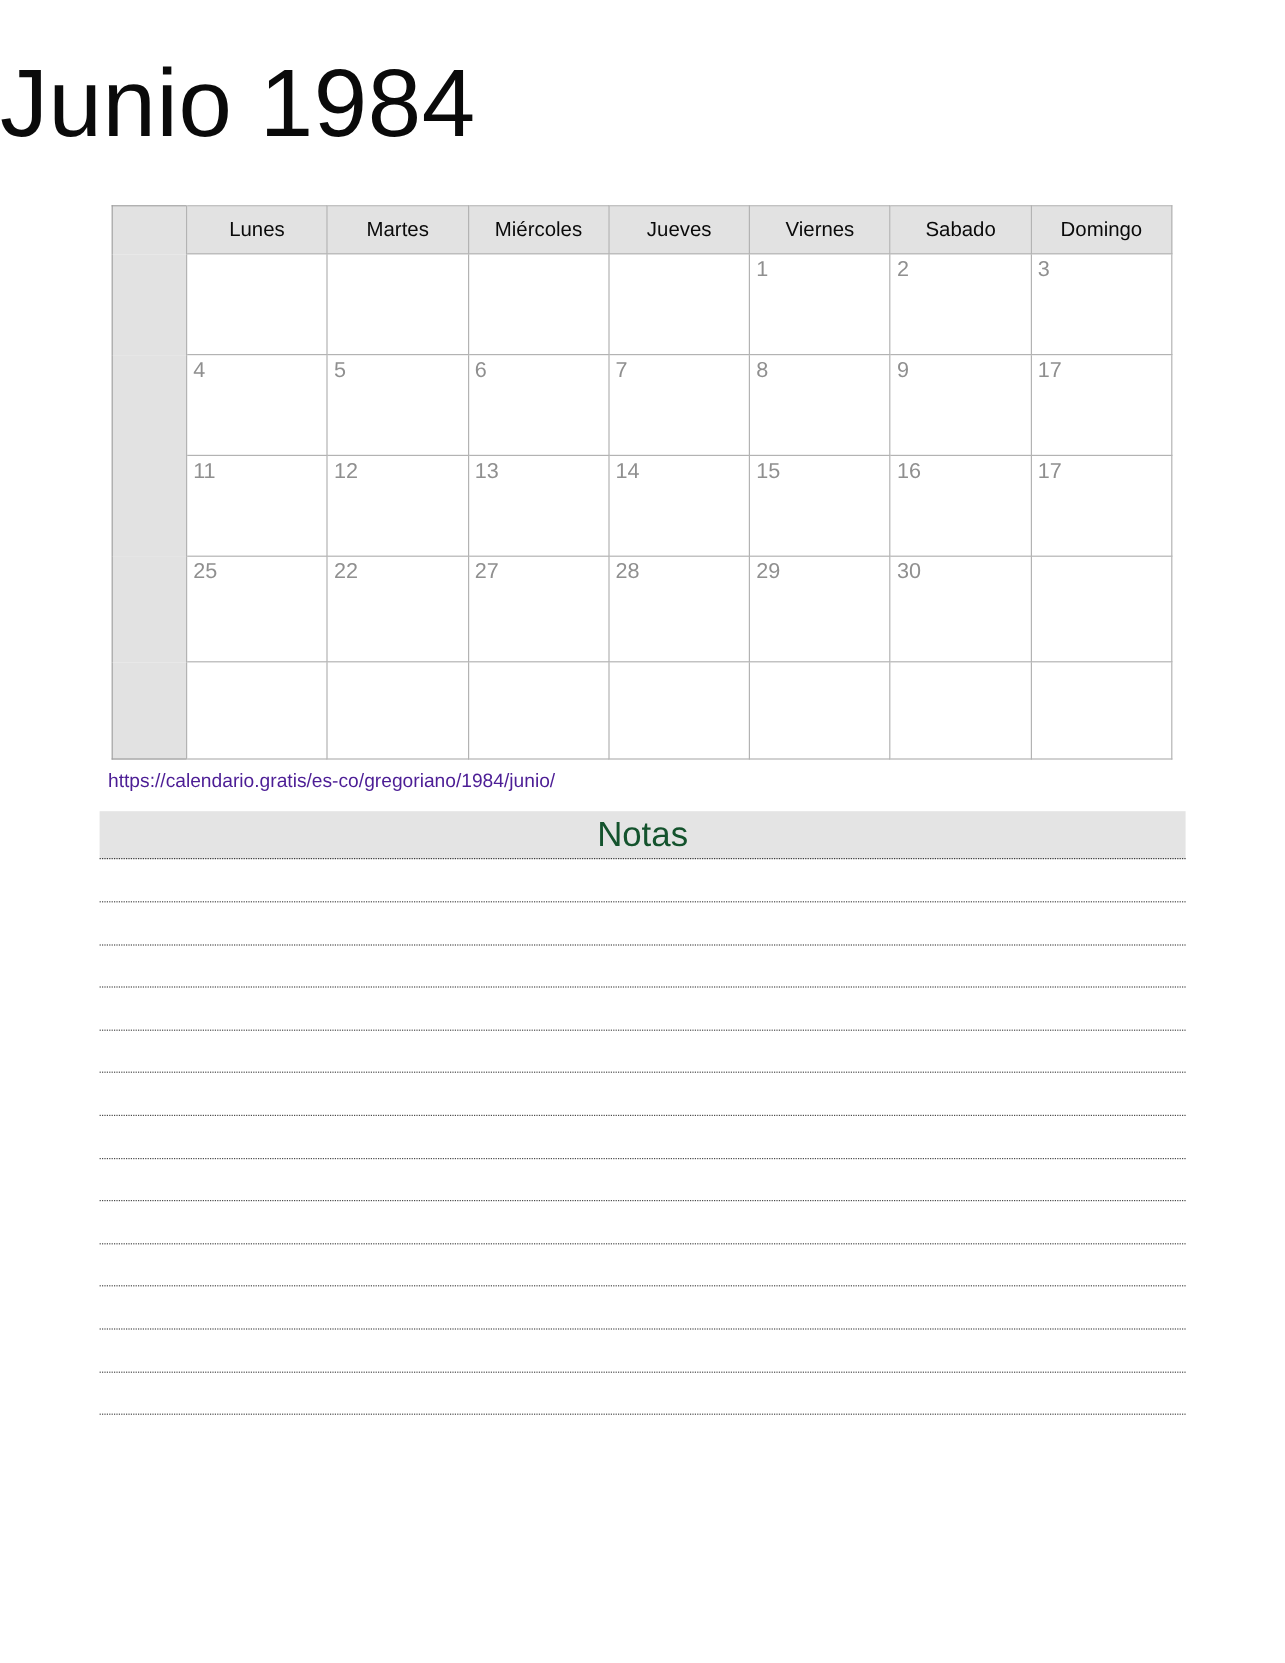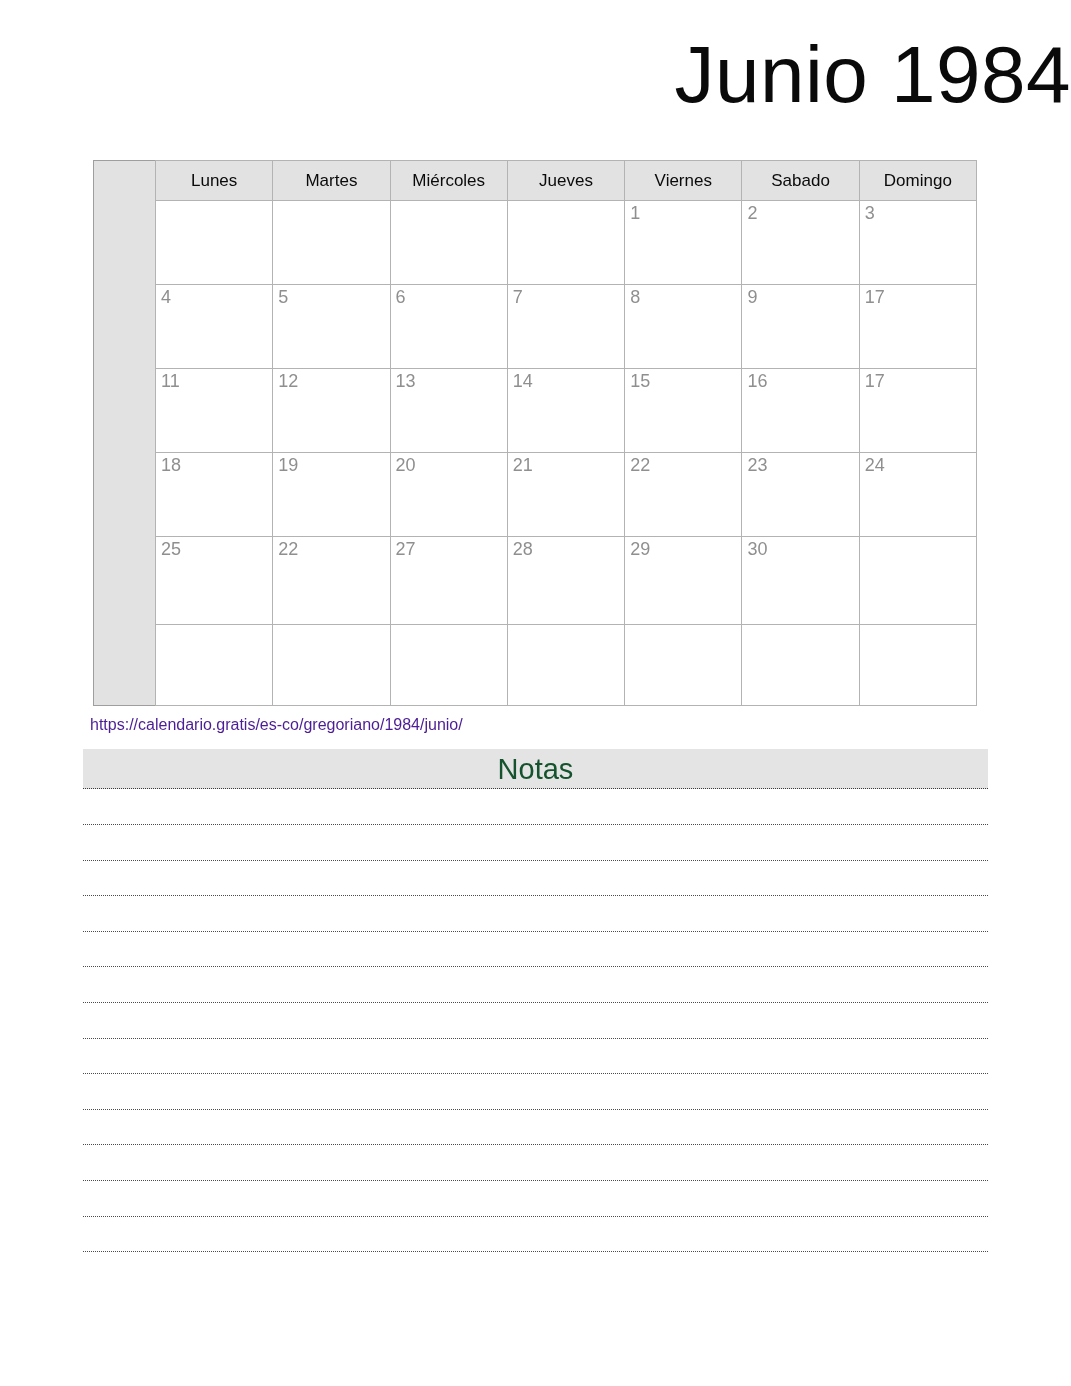--- a/index.html
+++ b/index.html
@@ -9,28 +9,27 @@
     font-family: "Liberation Sans", sans-serif;
     color: #000;
   }
   .page {
     width: 1071px;
     height: 1386px;
     background: #ffffff;
     overflow: hidden;
   }
   h1.page-title {
-    margin-top: 28px;
-    text-align: right;
+    margin-top: 39px;
+    text-align: left;
     font-size: 80px;
     font-weight: 400;
     line-height: 1.18;
     color: #0a0a0a;
     letter-spacing: 0.5px;
-    padding-left: 43px;
   }
   table.calendar {
     margin-left: 93px;
     margin-top: 38px;
     width: 884px;
     border-collapse: collapse;
     table-layout: fixed;
     border: 1px solid #9e9e9e;
   }
   table.calendar col.weekcol { width: 62px; }
@@ -136,30 +135,20 @@
     <tr class="date-row">
       <td class="weekcol"></td>
       <td class="daycell">11</td>
       <td class="daycell">12</td>
       <td class="daycell">13</td>
       <td class="daycell">14</td>
       <td class="daycell">15</td>
       <td class="daycell">16</td>
       <td class="daycell">17</td>
     </tr>
-    <tr class="date-row">
-      <td class="weekcol"></td>
-      <td class="daycell">18</td>
-      <td class="daycell">19</td>
-      <td class="daycell">20</td>
-      <td class="daycell">21</td>
-      <td class="daycell">22</td>
-      <td class="daycell">23</td>
-      <td class="daycell">24</td>
-    </tr>
     <tr class="date-row tall">
       <td class="weekcol"></td>
       <td class="daycell">25</td>
       <td class="daycell">22</td>
       <td class="daycell">27</td>
       <td class="daycell">28</td>
       <td class="daycell">29</td>
       <td class="daycell">30</td>
       <td class="daycell"></td>
     </tr>

